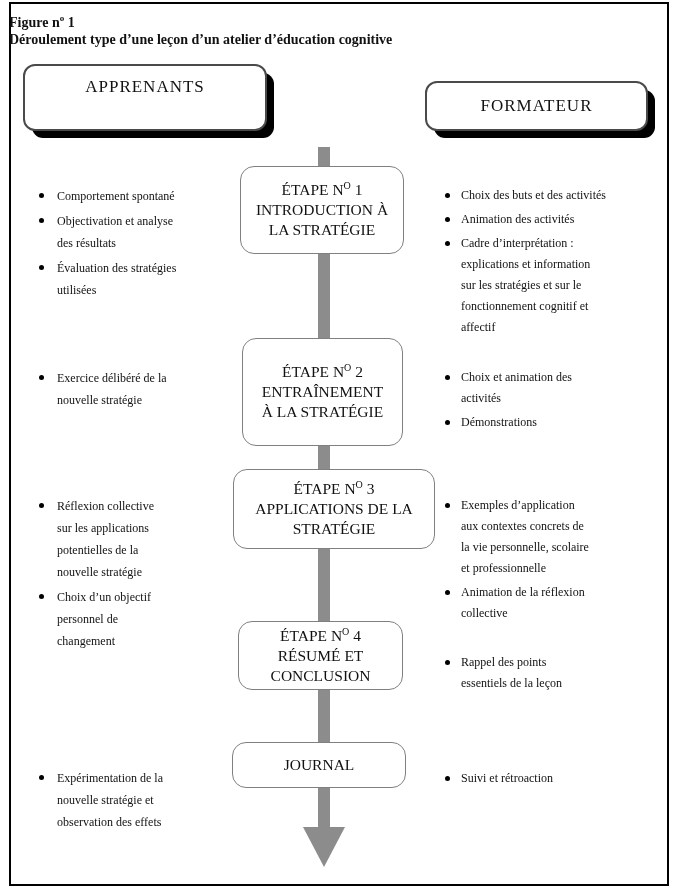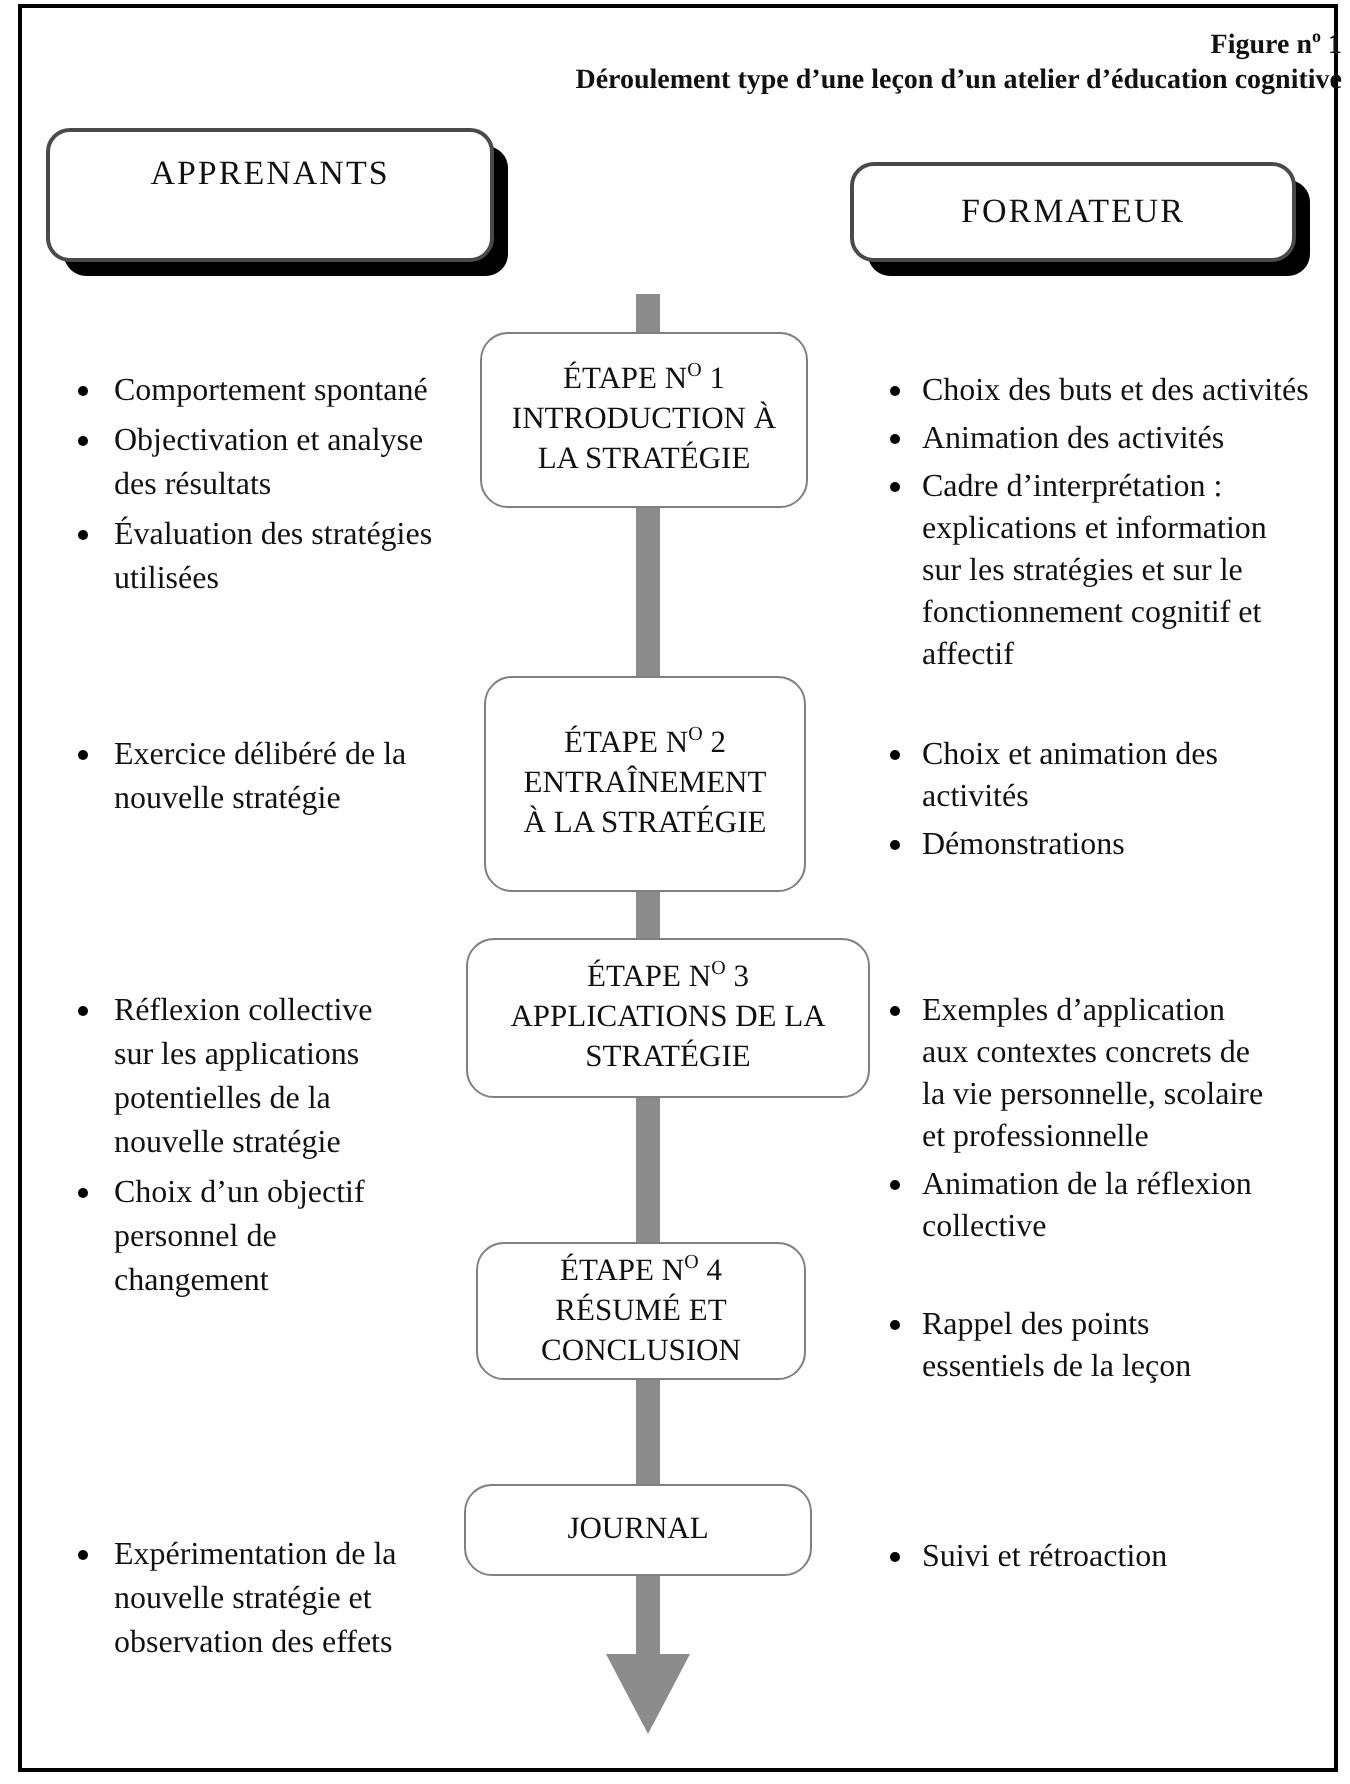--- a/index.html
+++ b/index.html
@@ -1,45 +1,45 @@
 <!DOCTYPE html>
 <html><head>
 <meta charset="utf-8">
 <style>
   html,body{margin:0;padding:0;background:#fff;}
   .page{position:relative;width:675px;height:892px;background:#ffffff;
         font-family:"Liberation Serif","DejaVu Serif",serif;color:#111;overflow:hidden;}
   .frame{position:absolute;left:9px;top:2px;width:660px;height:884px;
          border:2px solid #000;box-sizing:border-box;}
-  .title{position:absolute;left:9px;top:10px;width:662px;text-align:right;
+  .title{position:absolute;left:9px;top:10px;width:662px;text-align:left;
          font-weight:bold;font-size:14px;line-height:17px;}
   .title sup{font-size:9px;}
   
   .hbox{position:absolute;background:#fff;border:2px solid #4a4a4a;border-radius:12px;
         box-sizing:border-box;text-align:center;font-size:17px;letter-spacing:1px;
         box-shadow:8px 8px 0 -1px #000;z-index:3;}
-  .hbox.apprenants{left:23px;top:64px;width:224px;height:67px;padding-top:11px;}
+  .hbox.apprenants{left:23px;top:64px;width:244px;height:67px;padding-top:11px;}
   .hbox.formateur{left:425px;top:81px;width:223px;height:50px;padding-top:13px;}
   
   .shaft{position:absolute;left:318px;top:147px;width:12px;height:684px;z-index:1;}
   .ahead{position:absolute;left:303px;top:827px;width:0;height:0;z-index:1;
          border-left:21px solid transparent;border-right:21px solid transparent;
          border-top:40px solid transparent;}
   
   .sbox{position:absolute;background:#fff;border:1.5px solid #808080;border-radius:14px;
         box-sizing:border-box;display:flex;flex-direction:column;justify-content:center;
         text-align:center;font-size:15.5px;line-height:20px;z-index:2;}
   .sbox sup{font-size:10px;line-height:0;}
   .s1{left:240px;top:166px;width:164px;height:88px;text-align:center;}
   .s2{left:242px;top:338px;width:161px;height:108px;}
   .s3{left:233px;top:469px;width:202px;height:80px;}
   .s4{left:238px;top:621px;width:165px;height:69px;}
   .s5{left:232px;top:742px;width:174px;height:46px;}
   
-  .blist{position:absolute;font-size:16px;z-index:2;}
+  .blist{position:absolute;font-size:12px;z-index:2;}
   .col-left{line-height:22px;width:205px;}
   .col-right{line-height:21px;width:218px;}
   .bi{display:flex;align-items:flex-start;}
   .bi + .bi{margin-top:3px;}
   .dot{flex:0 0 19px;position:relative;}
   .col-right .dot{flex:0 0 17px;}
   .dot::after{content:"";position:absolute;left:1px;top:8px;width:5px;height:5px;
               border-radius:50%;background:#000;}
   .bt{white-space:pre-line;}
   .l1{left:38px;top:185px;}

